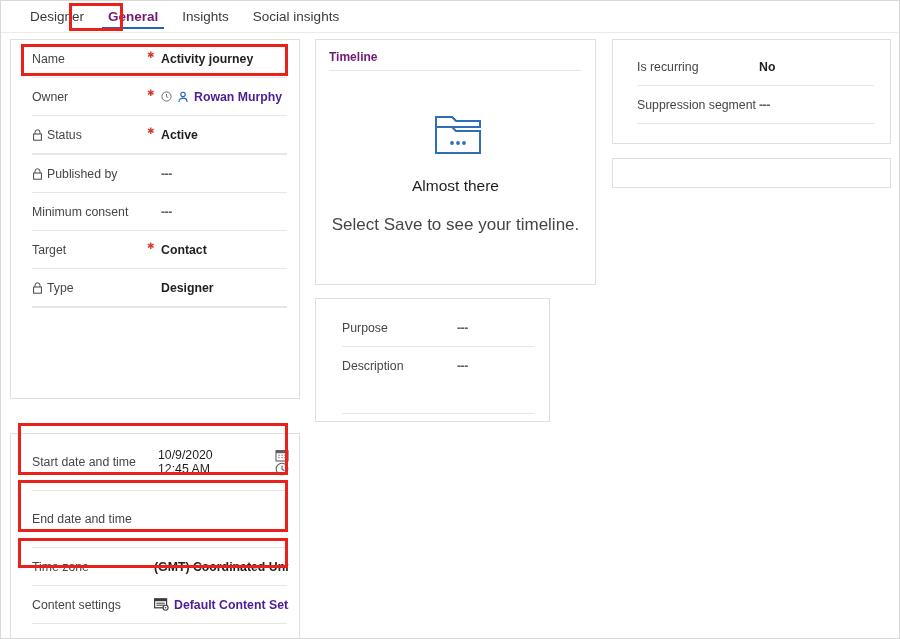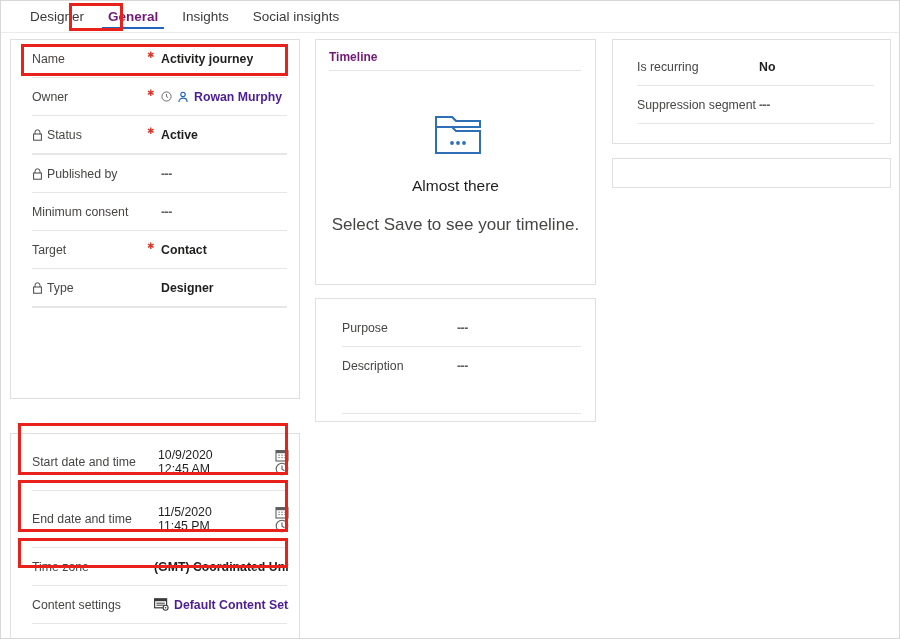--- a/index.html
+++ b/index.html
@@ -150,21 +150,21 @@
     padding-top: 8px;
   }
   #timeline-empty .tl-head {
     font-size: 15.5px; color: #201f1e; margin-top: 14px;
   }
   #timeline-empty .tl-sub {
     font-size: 17px; color: #484644; margin-top: 20px;
   }
 
   
-  #card-purpose { left: 314px; top: 297px; width: 281px; height: 124px; text-align: right; }
+  #card-purpose { left: 314px; top: 297px; width: 235px; height: 124px; text-align: right; }
   #card-purpose .field-row { padding-left: 26px; }
   #card-purpose .sep { margin-left: 26px; margin-right: 14px; }
   #card-purpose .f-label { width: 115px; flex: 0 0 115px; font-weight: normal; }
 
   
   #card-recurrence { left: 611px; top: 38px; width: 279px; height: 105px; }
   #card-recurrence .field-row { padding-left: 24px; }
   #card-recurrence .sep { margin-left: 24px; margin-right: 16px; }
   #card-recurrence .f-label { width: 122px; flex: 0 0 122px; }
   #card-blank { left: 611px; top: 157px; width: 279px; height: 30px; }
@@ -335,41 +335,20 @@
               </svg>
           </span>
         </span>
       </span>
     </div>
     <div class="sep"></div>
 
     <div class="daterow">
       <span class="f-label">
         <span>End date and time</span>
-      </span>
-      <span class="dt-stack">
-        <span class="dt-line">
-          <span class="dt-text">11/5/2020</span>
-          <span class="dt-ic">
-            <svg width="14" height="14" viewBox="0 0 14 14">
-                <rect x="1" y="2.6" width="12" height="10.4" fill="none" stroke="#605e5c" stroke-width="1.1"></rect>
-                <rect x="1" y="2.6" width="12" height="2.6" fill="#605e5c"></rect>
-                <path d="M3.4 7.2h1.3M6.4 7.2h1.3M9.4 7.2h1.3M3.4 9.6h1.3M6.4 9.6h1.3M9.4 9.6h1.3" stroke="#605e5c" stroke-width="1"></path>
-              </svg>
-          </span>
-        </span>
-        <span class="dt-line">
-          <span class="dt-text">11:45 PM</span>
-          <span class="dt-ic">
-            <svg width="14" height="14" viewBox="0 0 14 14">
-                <circle cx="7" cy="7" r="5.8" fill="none" stroke="#605e5c" stroke-width="1.1"></circle>
-                <path d="M7 3.6V7.2l2.5 1.5" fill="none" stroke="#605e5c" stroke-width="1.1"></path>
-              </svg>
-          </span>
-        </span>
       </span>
     </div>
     <div class="sep"></div>
 
     <div class="field-row">
       <span class="f-label" style="width:122px;flex:0 0 122px">
         <span>Time zone</span>
       </span>
       <span class="tz-val">(GMT) Coordinated Universal Time</span>
     </div>

